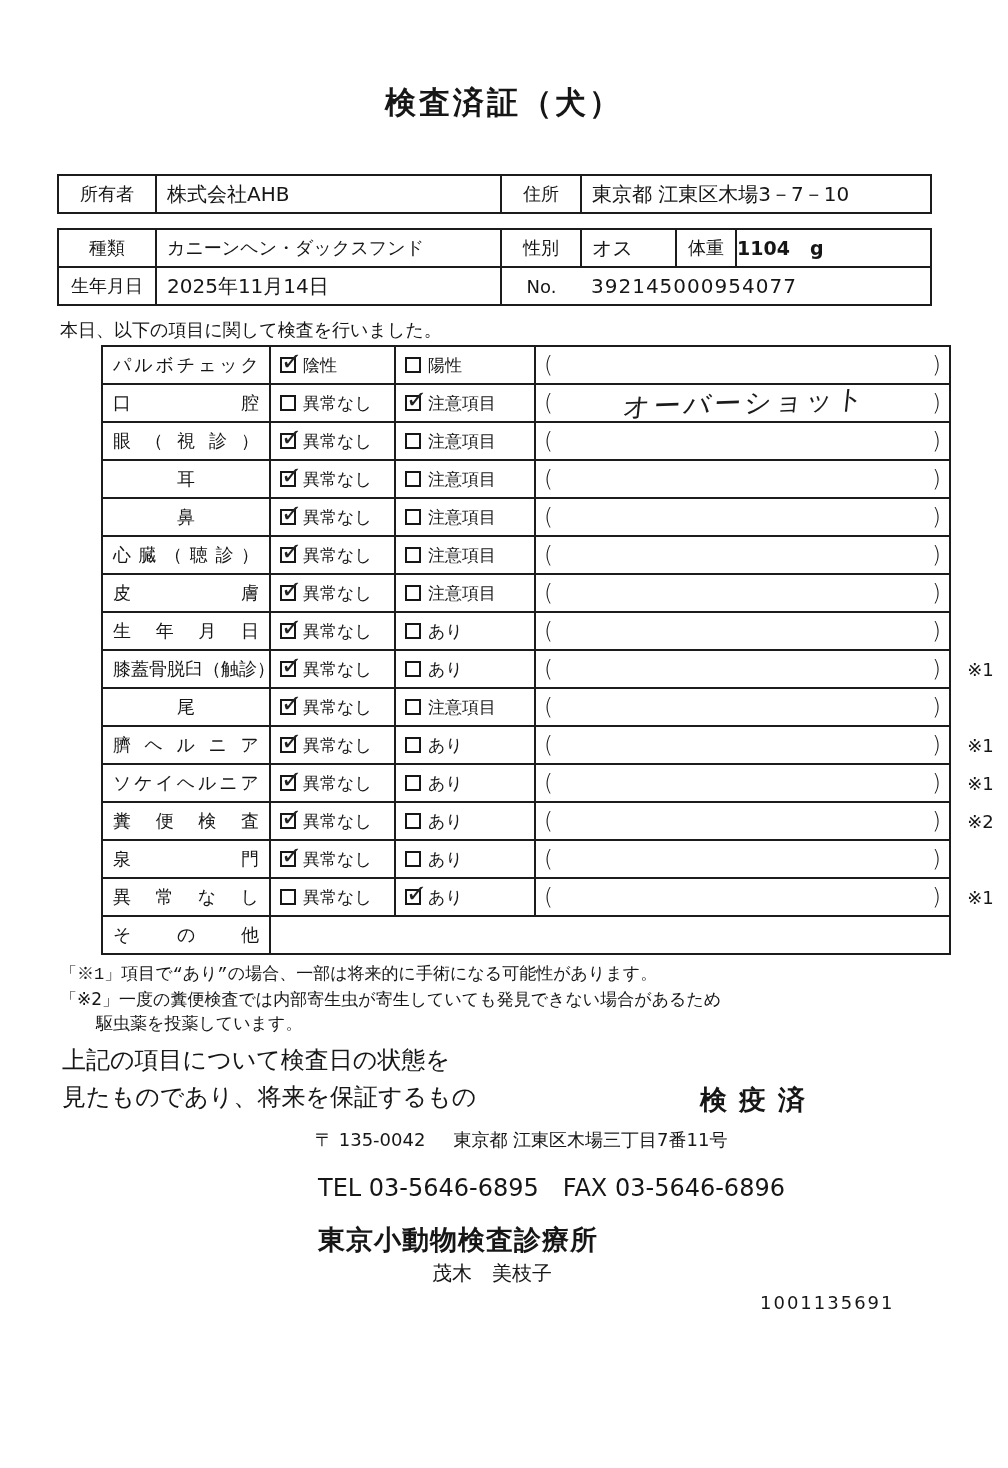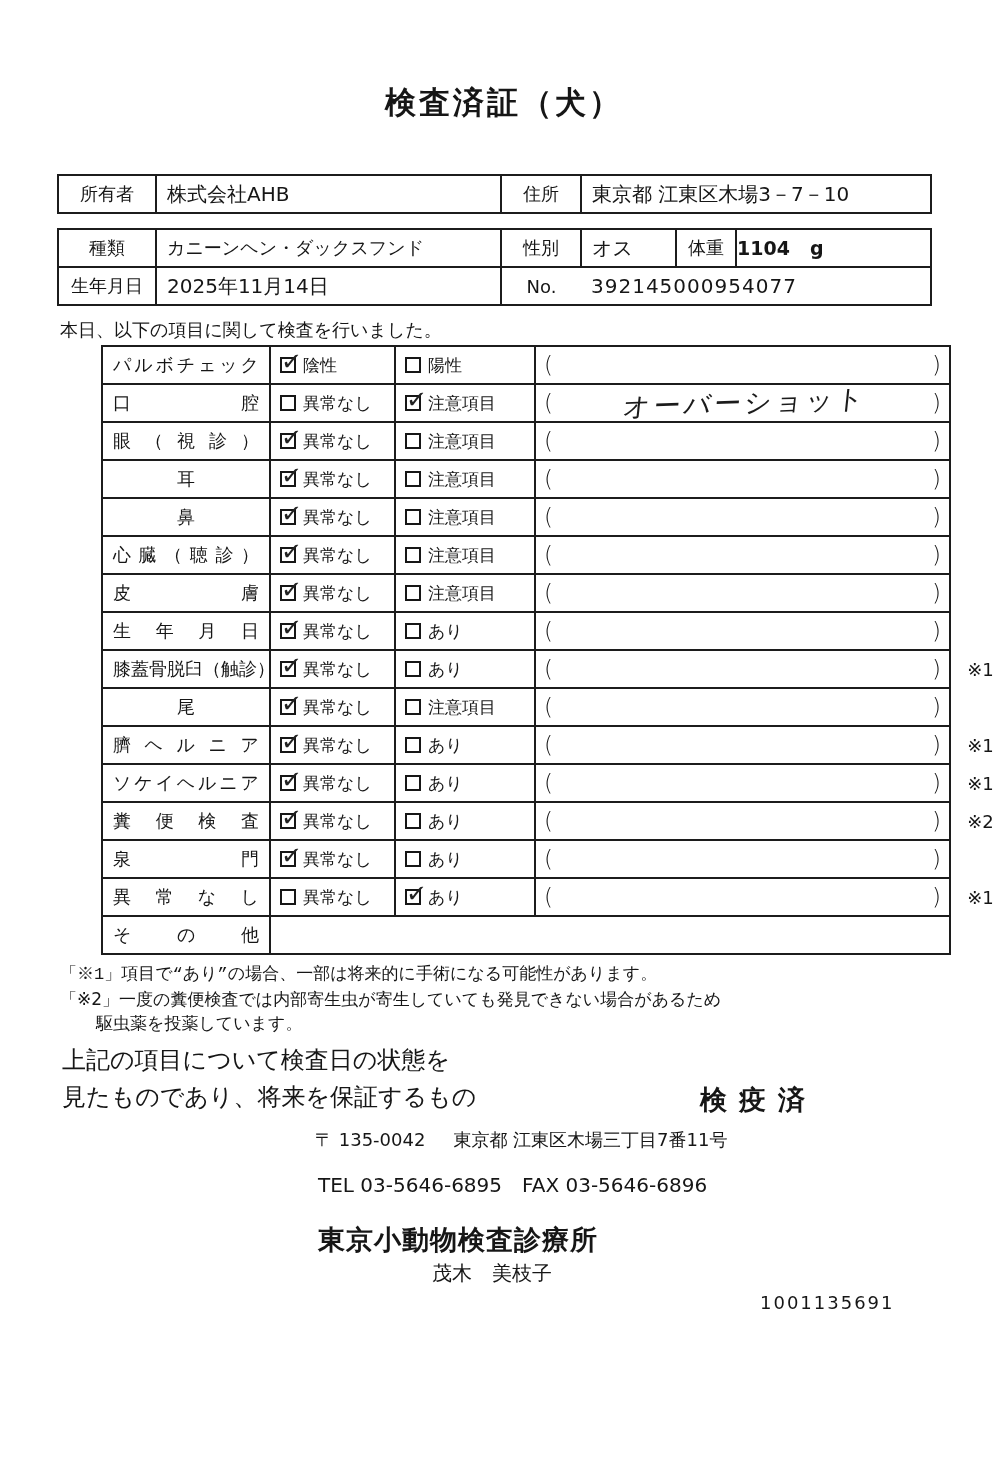--- a/index.html
+++ b/index.html
@@ -62,21 +62,21 @@
 
   .note1 { position: absolute; top: 962px; left: 60px; font-size: 17px; font-family: Liberation Mono, monospace; }
   .note2a { position: absolute; top: 988px; left: 60px; font-size: 17px; }
   .note2b { position: absolute; top: 1012px; left: 96px; font-size: 17px; }
 
   .disclaimer { position: absolute; top: 1042px; left: 62px; font-size: 24px; font-weight: 400; line-height: 1.55; }
 
   .stamp { position: absolute; top: 1082px; left: 700px; font-size: 27px; font-weight: 600; letter-spacing: 12px; }
 
   .postal-line { position: absolute; top: 1128px; left: 315px; font-size: 18px; display: flex; gap: 28px; }
-  .tel-line { position: absolute; top: 1172px; left: 318px; font-size: 20px; }
+  .tel-line { position: absolute; top: 1172px; left: 318px; font-size: 24px; }
   .clinic { position: absolute; top: 1222px; left: 318px; font-size: 27px; font-weight: 600; letter-spacing: 1px; }
   .person { position: absolute; top: 1260px; left: 432px; font-size: 20px; }
   .serial { position: absolute; top: 1292px; left: 760px; font-size: 18px; letter-spacing: 2px; }
 </style>
 </head>
 <body>
 
 <div class="page">
 
   <div class="title">検査済証（犬）</div>

